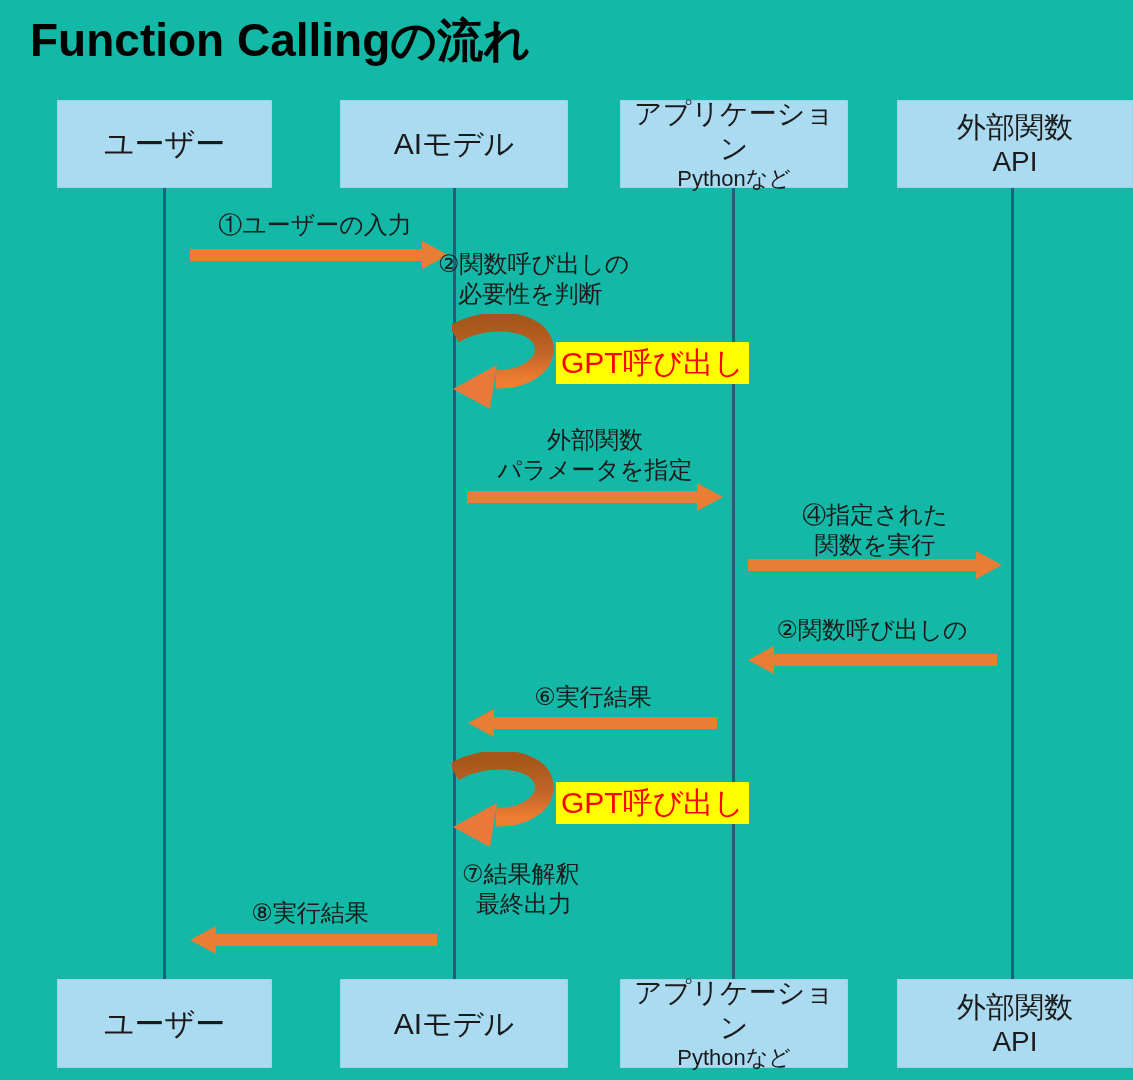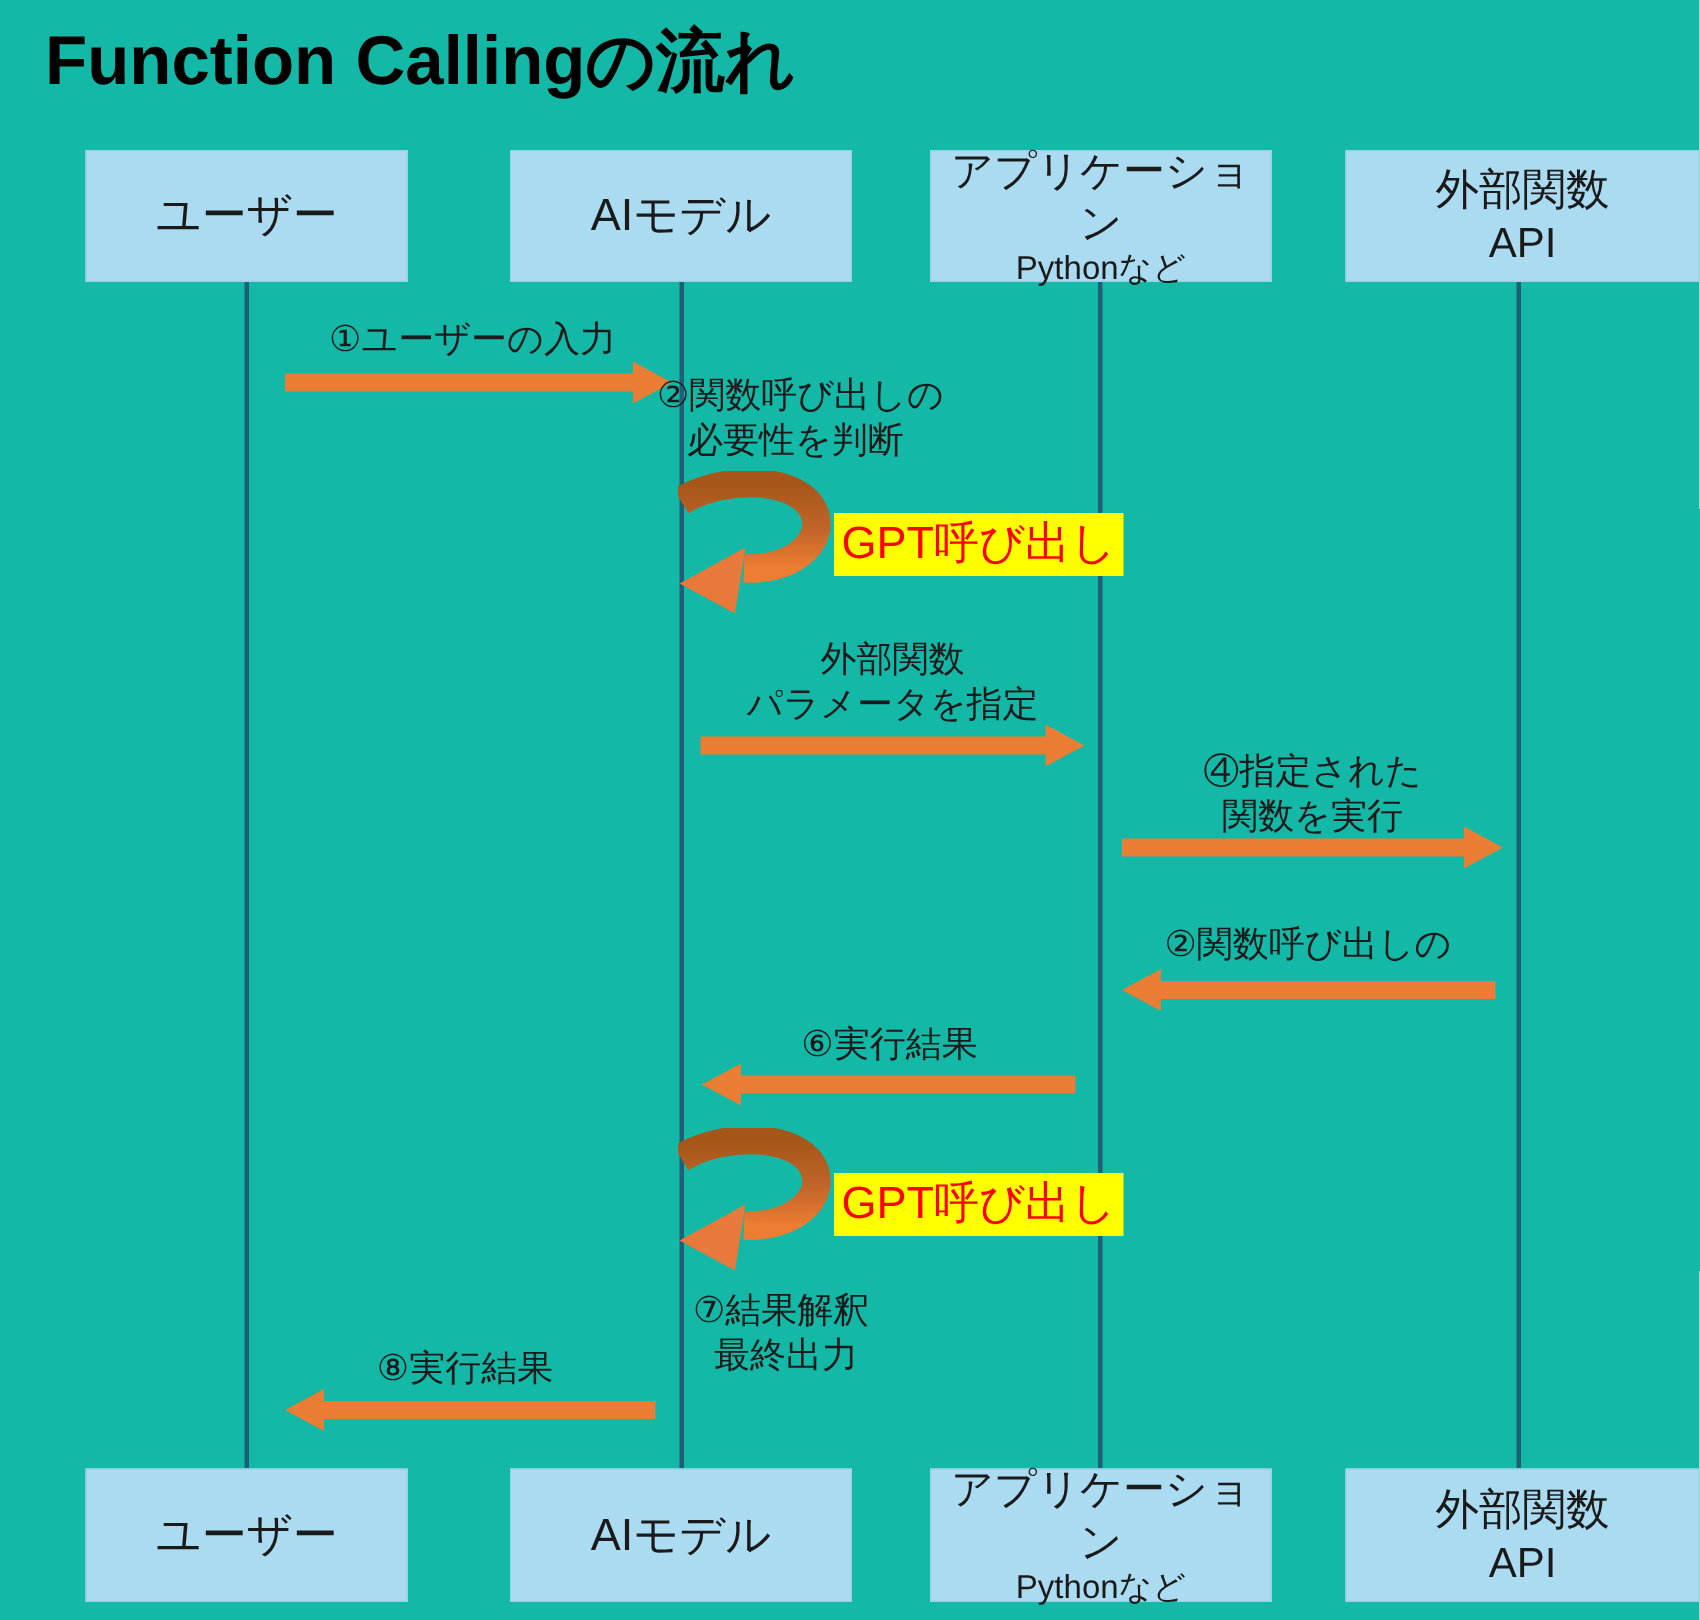--- a/index.html
+++ b/index.html
@@ -105,21 +105,21 @@
   </div>
   <div class="actor-box" style="left:620px; top:100px; width:228px; height:88px;">
     <div class="main" style="font-size:28px;">アプリケーション</div>
     <div class="sub">Pythonなど</div>
   </div>
   <div class="actor-box ext" style="left:897px; top:100px; width:236px; height:88px;">
     <div class="main">外部関数</div>
     <div class="sub">API</div>
   </div>
 
-  <div class="msg-label" style="left:190px; top:212px; width:250px;">①ユーザーの入力</div>
+  <div class="msg-label" style="left:190px; top:212px; width:250px;font-family:Liberation Mono, monospace;">①ユーザーの入力</div>
   <div class="arrow right" style="left:190px; top:241px; width:258px;">
     <div class="shaft"></div>
     <div class="head"></div>
   </div>
 
   <div class="msg-label left-align" style="left:438px; top:249px;">
     <div>②関数呼び出しの</div>
     <div class="indent">必要性を判断</div>
   </div>
 

